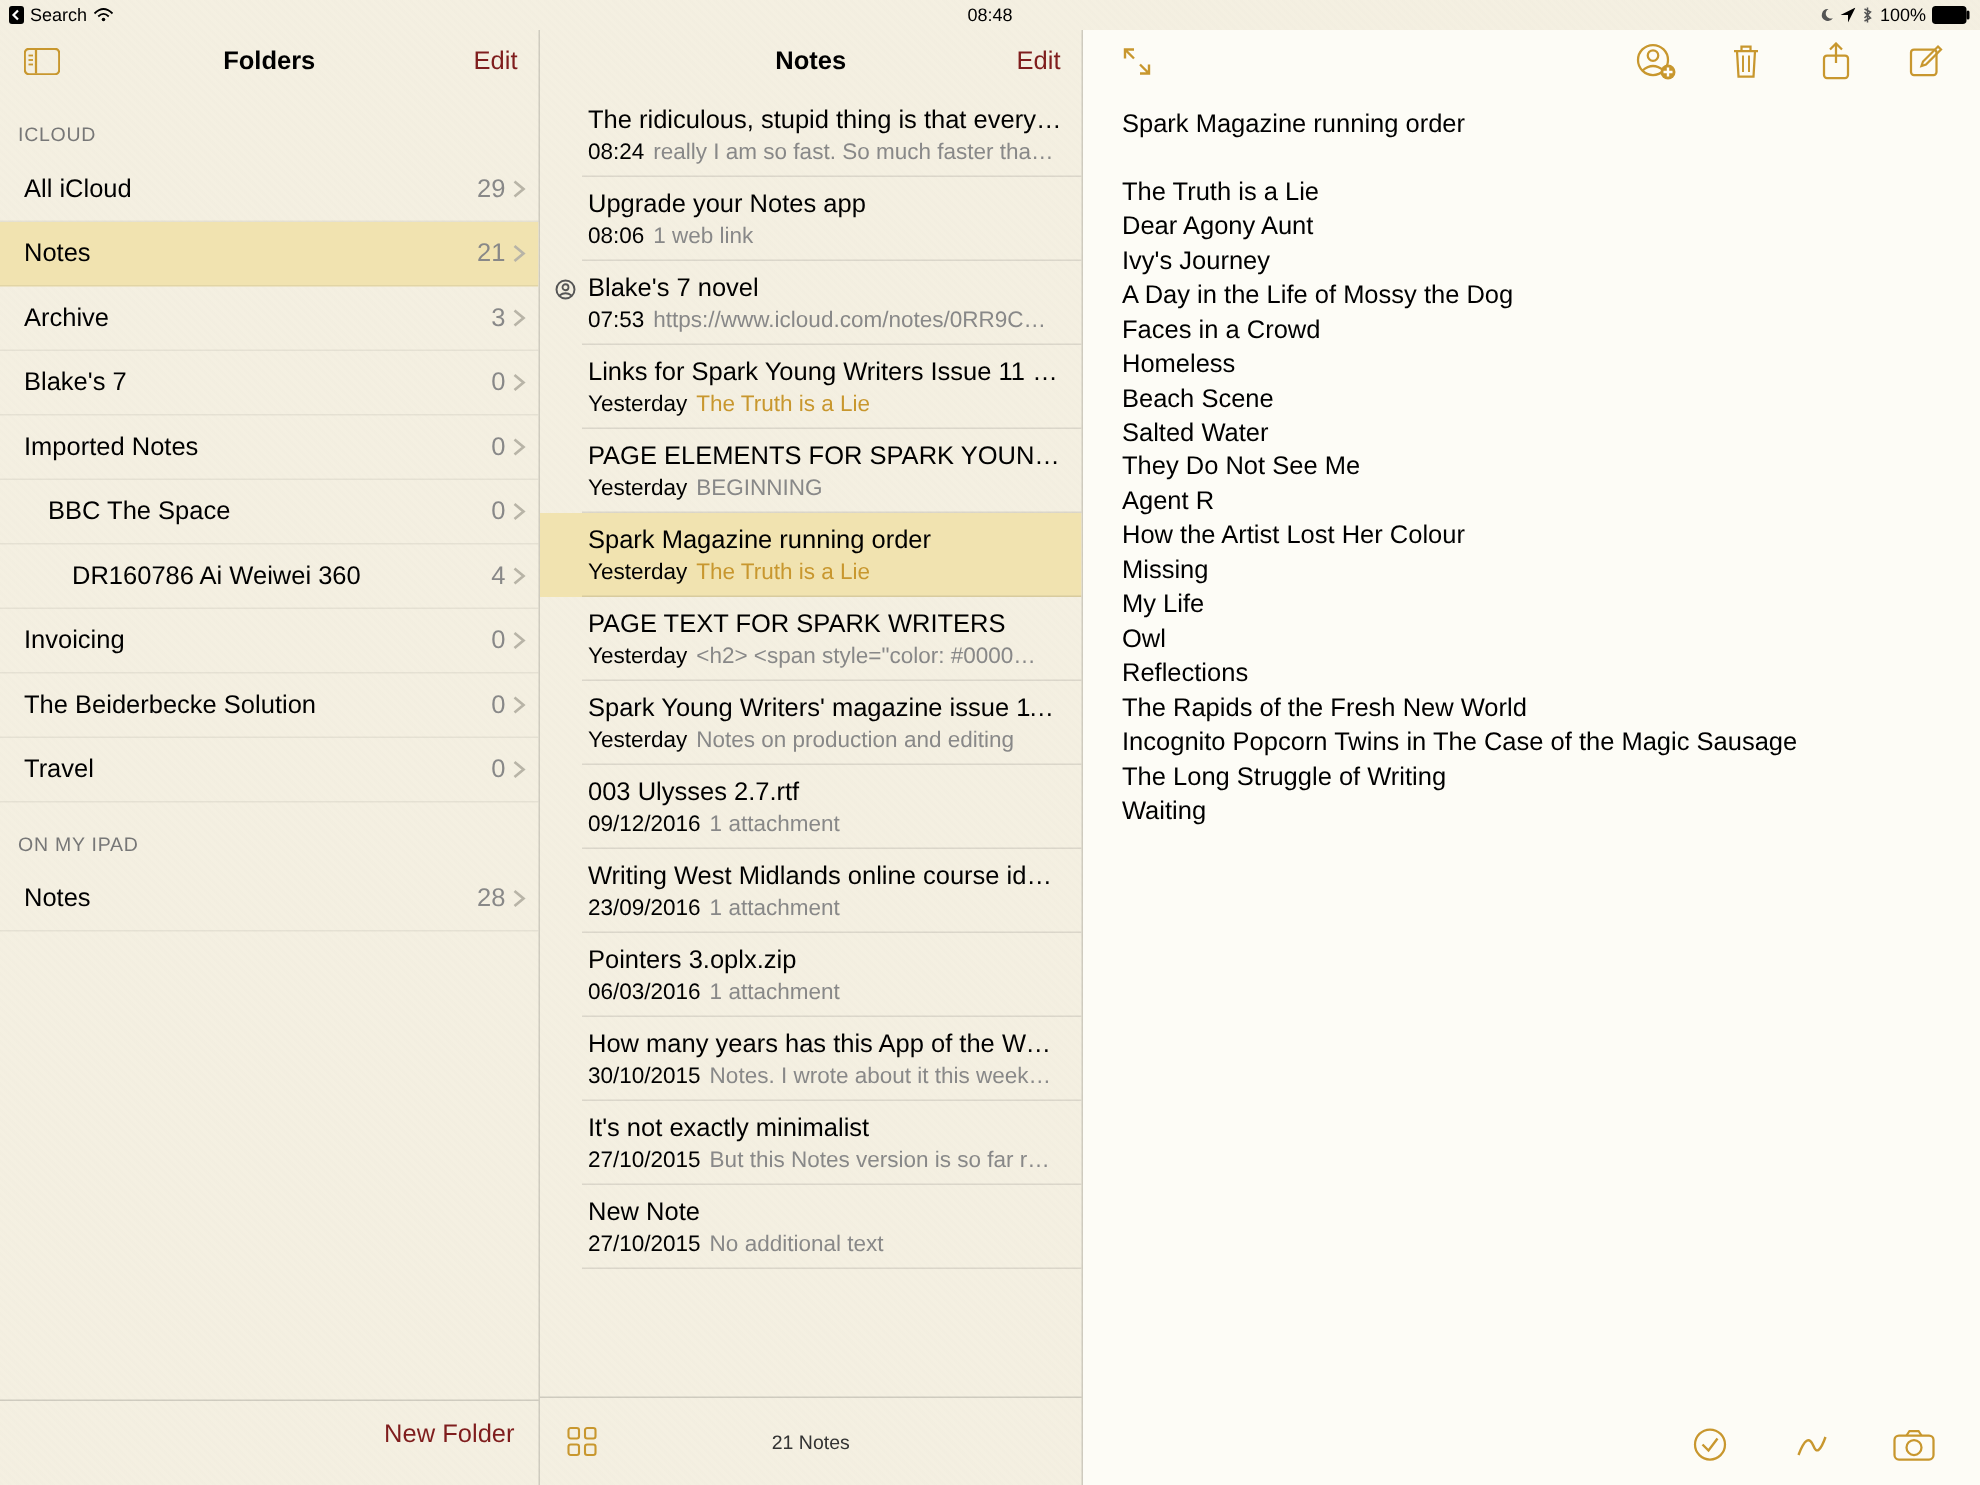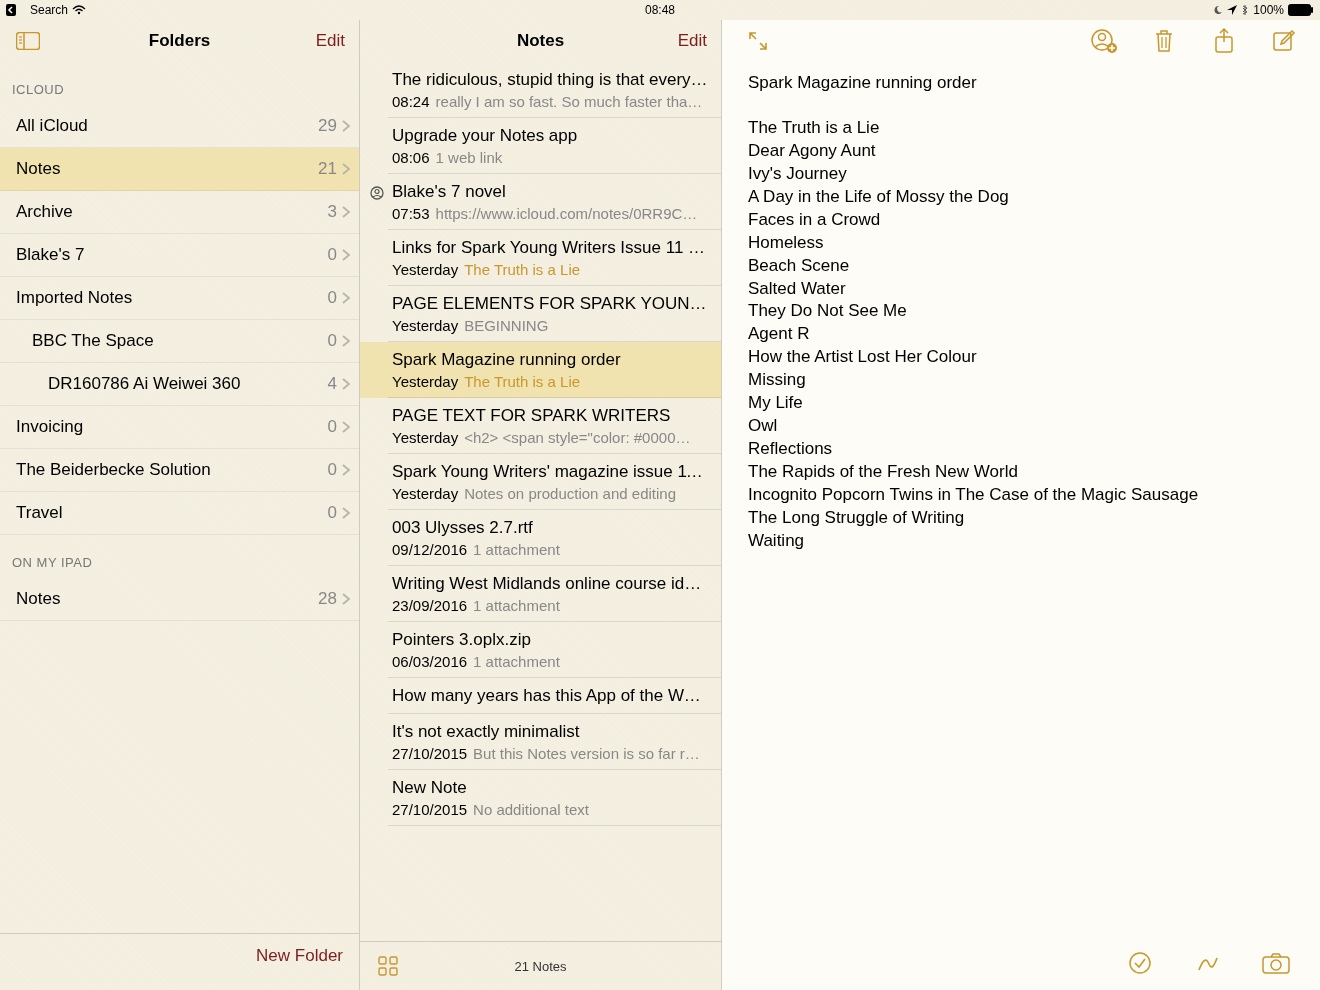--- a/index.html
+++ b/index.html
@@ -15,21 +15,21 @@
 
   
   .statusbar {
     height: 20px; width: 100%;
     display:flex; align-items:center; justify-content:space-between;
     font-size:12px; font-weight:500;
     padding:0 6px;
   }
   .statusbar .left, .statusbar .right { display:flex; align-items:center; gap:4px;}
   .statusbar .center {position:absolute; left:50%; transform:translateX(-50%); font-weight:400;}
-  .sb-back { display:inline-flex; align-items:center; gap:14px;}
+  .sb-back { display:inline-flex; align-items:center; gap:4px;}
 
   
   .app { position:absolute; top:20px; left:0; right:0; bottom:0; display:flex;}
   .col { position:relative; }
   .col-folders { width:360px; border-right:1px solid rgba(0,0,0,0.15);}
   .col-notes   { width:362px; border-right:1px solid rgba(0,0,0,0.15);}
   .col-editor  { flex:1; background:#fdfcf6;}
 
   
   .colhead { height:42px; display:flex; align-items:center; justify-content:center; position:relative; font-size:17px; font-weight:600;}
@@ -63,21 +63,21 @@
     position:relative;
   }
   .note-row .rule{ position:absolute; left:28px; right:0; bottom:0; height:1px; background:rgba(0,0,0,0.1);}
   .note-row .title{ font-size:17px; white-space:nowrap; overflow:hidden; text-overflow:ellipsis;}
   .note-row .meta{ font-size:15px; color:#333; margin-top:3px; white-space:nowrap; overflow:hidden; text-overflow:ellipsis;}
   .note-row .meta .time{ color:#000;}
   .note-row .meta .preview{ color:#888; margin-left:6px;}
   .note-row.selected{ background:#f1e3b0;}
   .note-row .preview.link{ color:#c8972e;}
   .shared-ind{ position:absolute; left:10px; top:12px; font-size:14px; color:#666;}
-  .notes-footer{ position:absolute; bottom:0; left:0; right:0; height:49px; border-top:1px solid rgba(0,0,0,0.15); display:flex; align-items:center; justify-content:center; font-size:13px; color:#333;}
+  .notes-footer{ position:absolute; bottom:0; left:0; right:0; height:59px; border-top:1px solid rgba(0,0,0,0.15); display:flex; align-items:center; justify-content:center; font-size:13px; color:#333;}
   .notes-footer .grid-icon{ position:absolute; left:14px;}
 
   
   .editor-body{ position:absolute; top:42px; left:0; right:0; bottom:55px; padding:10px 26px; font-size:17px; line-height:1.35;}
   .editor-body .note-title{ margin-bottom:22px;}
   .editor-footer{ position:absolute; bottom:0; left:0; right:0; height:55px; display:flex; align-items:center; justify-content:flex-end; gap:40px; padding:0 30px;}
 
   svg{ display:block;}
 </style>
 </head>
@@ -312,20 +312,21 @@
           <div class="meta"><span class="time">23/09/2016</span><span class="preview">1 attachment</span></div>
           <div class="rule"></div>
         </div>
         <div class="note-row">
           <div class="title">Pointers 3.oplx.zip</div>
           <div class="meta"><span class="time">06/03/2016</span><span class="preview">1 attachment</span></div>
           <div class="rule"></div>
         </div>
         <div class="note-row">
           <div class="title">How many years has this App of the We…</div>
+          <div class="meta"><span class="time">30/10/2015</span><span class="preview">Notes. I wrote about it this week…</span></div>
           <div class="rule"></div>
         </div>
         <div class="note-row">
           <div class="title">It's not exactly minimalist</div>
           <div class="meta"><span class="time">27/10/2015</span><span class="preview">But this Notes version is so far r…</span></div>
           <div class="rule"></div>
         </div>
         <div class="note-row">
           <div class="title">New Note</div>
           <div class="meta"><span class="time">27/10/2015</span><span class="preview">No additional text</span></div>

